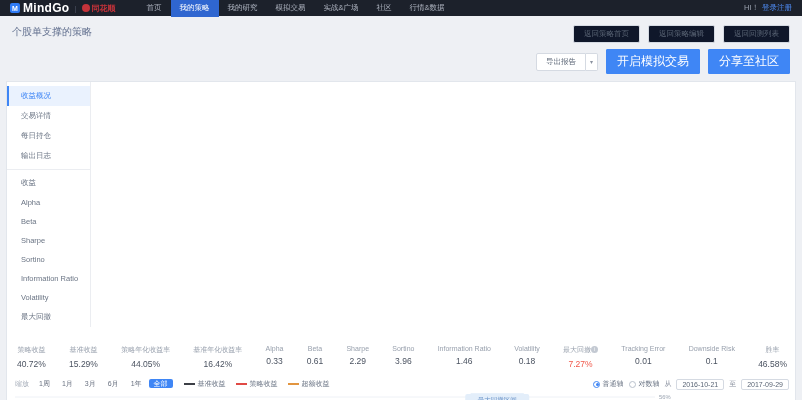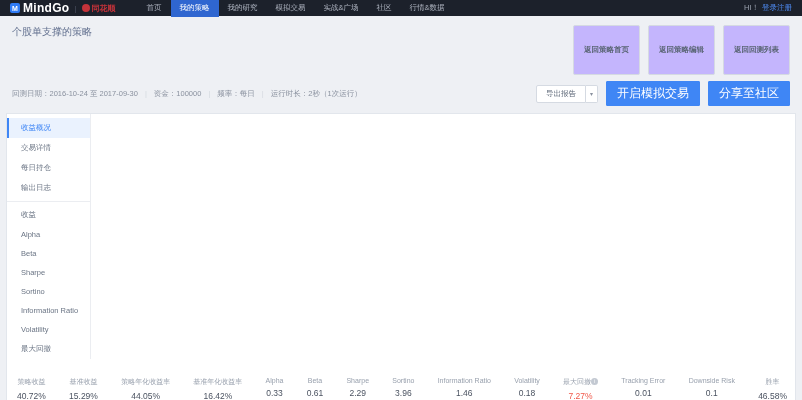--- a/index.html
+++ b/index.html
@@ -15,22 +15,22 @@
   .ths-text { color:#c5333a; font-size:8px; font-weight:bold; margin-left:2px; }
   .nav-items { display:flex; list-style:none; margin-left:22px; height:17px; }
   .nav-items li { font-size:7.5px; color:#aeb4c0; padding:0 9px; line-height:16px; cursor:pointer; }
   .nav-items li.active { color:#fff; background:#2f66d0; }
   .nav-right { margin-left:auto; font-size:7.5px; color:#9aa1ae; display:flex; align-items:flex-end; gap:3px; }
   .nav-right a { color:#4f8df6; text-decoration:none; }
   
   .page-header { display:flex; align-items:flex-start; padding:9px 12px 3px 12px; }
   .page-title { font-size:10px; color:#62708f; }
   .header-btns { margin-left:auto; display:flex; gap:8px; }
-  .btn-outline { font-size:7.5px; color:#5a6575; background:#c4b5fd; border:1px solid #d5dae2;
-    border-radius:2px; padding:19px 10px; cursor:pointer;font-weight:bold; }
+  .btn-outline { font-size:7.5px; color:#5a6575; background:#0f172a; border:1px solid #d5dae2;
+    border-radius:2px; padding:3px 10px; cursor:pointer; }
   
   .params-row { display:flex; align-items:center; padding:3px 12px 5px 12px; }
   .params-left { font-size:7.5px; color:#8a919f; display:flex; align-items:center; }
   .param-sep { color:#d4d8df; margin:0 7px; }
   .params-btns { margin-left:auto; display:flex; align-items:center; gap:8px; }
   .btn-export { display:flex; }
   .btn-export .main { font-size:7.5px; color:#5a6575; background:#fff; border:1px solid #d5dae2;
     border-radius:2px 0 0 2px; padding:3px 9px; cursor:pointer; }
   .btn-export .caret { font-size:6px; color:#8a919f; background:#fff; border:1px solid #d5dae2;
     border-left:none; border-radius:0 2px 2px 0; padding:3px 4px; cursor:pointer; }
@@ -102,29 +102,20 @@
 <div class="page-header">
   <div class="page-title">个股单支撑的策略</div>
   <div class="header-btns" id="header-btns">
       <button class="btn-outline">返回策略首页</button>
       <button class="btn-outline">返回策略编辑</button>
       <button class="btn-outline">返回回测列表</button>
     </div>
 </div>
 
 <div class="params-row">
-  <div class="params-left" id="params-left">
-      <span>回测日期：2016-10-24 至 2017-09-30</span>
-      <span class="param-sep">|</span>
-      <span>资金：100000</span>
-      <span class="param-sep">|</span>
-      <span>频率：每日</span>
-      <span class="param-sep">|</span>
-      <span>运行时长：2秒（1次运行）</span>
-    </div>
   <div class="params-btns">
     <div class="btn-export">
       <button class="main">导出报告</button>
       <button class="caret">▾</button>
     </div>
     <button class="btn-blue">开启模拟交易</button>
     <button class="btn-blue">分享至社区</button>
   </div>
 </div>
 

